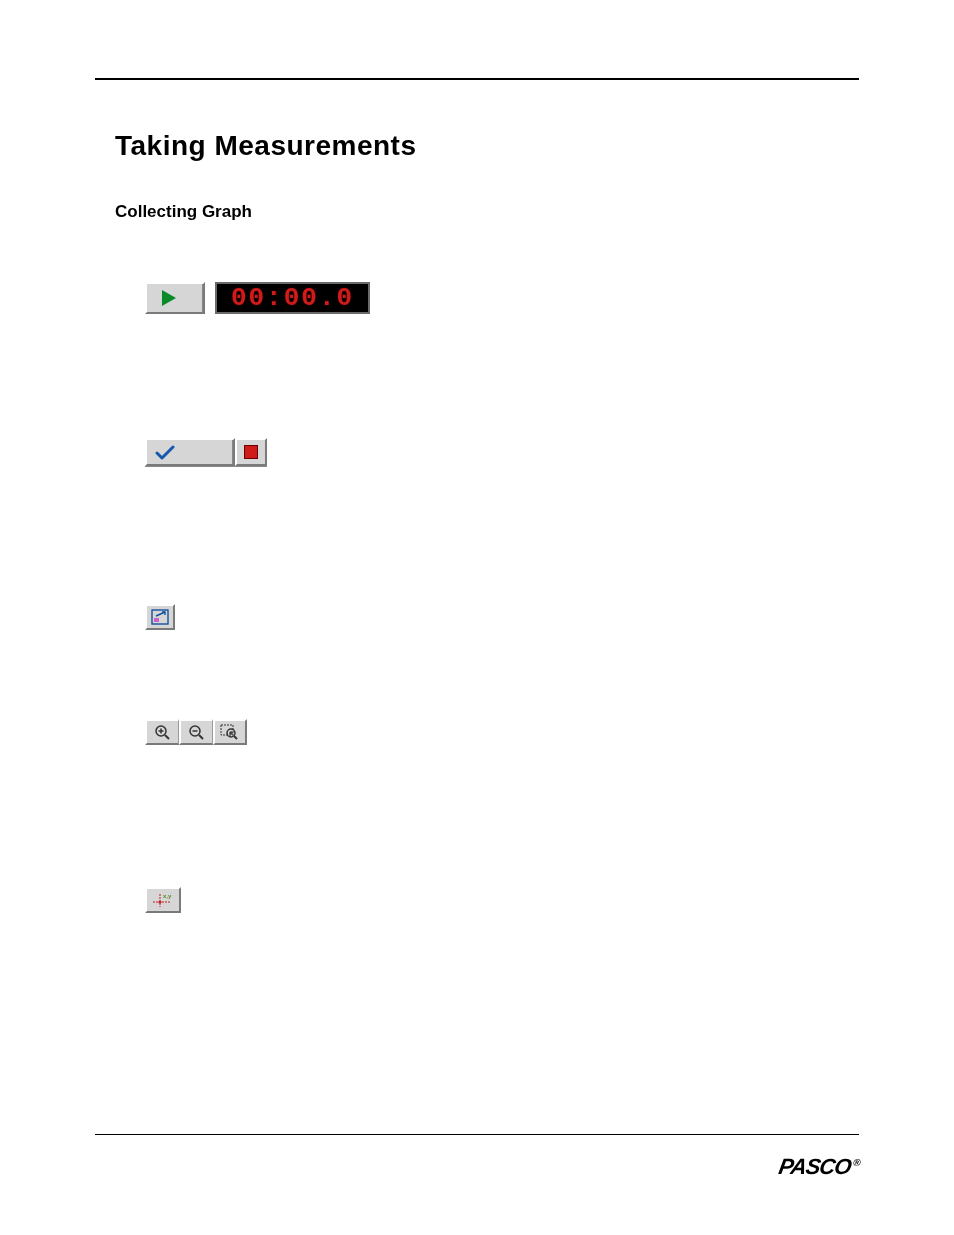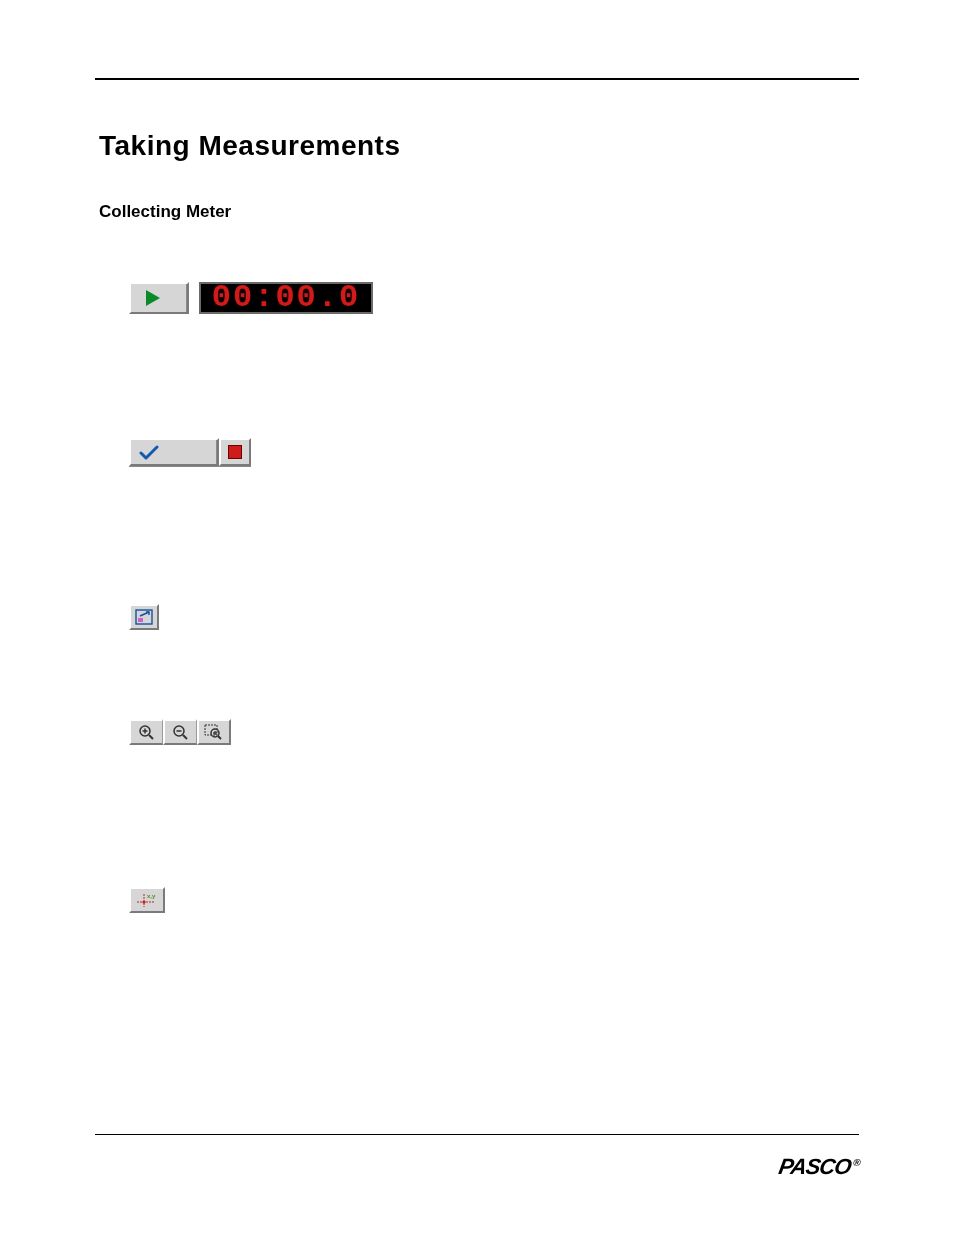--- a/index.html
+++ b/index.html
@@ -33,21 +33,21 @@
   .head-right {
     position: absolute;
     right: 95px;
     top: 50px;
     color: #fff;
     font-size: 12px;
     font-style: italic;
   }
   .content {
     margin-top: 60px;
-    margin-left: 9px;
+    margin-left: 25px;
     width: 760px;
   }
   h1 {
     font-family: "Comic Sans MS", "Comic Sans", cursive, Arial;
     font-weight: 700;
     font-size: 28px;
     margin: 0 0 40px 0;
     letter-spacing: 0.5px;
   }
   h2 {
@@ -92,30 +92,30 @@
     border-bottom: 8px solid transparent;
     border-left: 14px solid #0a8a2a;
     margin-left: -12px;
   }
   .btn-play .sepline {
     position: absolute;
     right: 0; top: 0; bottom: 0;
     width: 1px; background: #888;
   }
   .led {
-    width: 174px;
+    width: 155px;
     height: 32px;
     background: #000;
     box-shadow: inset 0 0 0 2px #6a6a6a;
     display: inline-flex;
     align-items: center;
     justify-content: center;
     font-family: "Courier New", monospace;
     font-weight: 700;
-    font-size: 32px;
+    font-size: 26px;
     letter-spacing: 2px;
     color: #d01b1b;
     text-shadow: 0 0 2px #5a0000;
   }
   
   .keep-block {
     display: inline-flex;
     height: 28px;
     margin: 6px 0 14px 0;
     box-shadow: 0 1px 0 #888;
@@ -191,21 +191,21 @@
 </head>
 <body>
 
 <div class="page">
   <div class="head-right">DataStudio Starter Manual</div>
   <div class="rule-top"></div>
 
   <div class="content">
     <h1>Taking Measurements</h1>
 
-    <h2>Collecting Meter</h2>
+    <h2>Collecting Graph</h2>
 
     <div class="body-text">When the experiment has been set up, click the Start button to begin collecting data.</div>
 
     <div class="flow">
       <div class="record-block">
         <div class="btn3d btn-play">
           <div class="triangle"></div>
           <div class="sepline"></div>
         </div>
         <div class="led">00:00.0</div>

